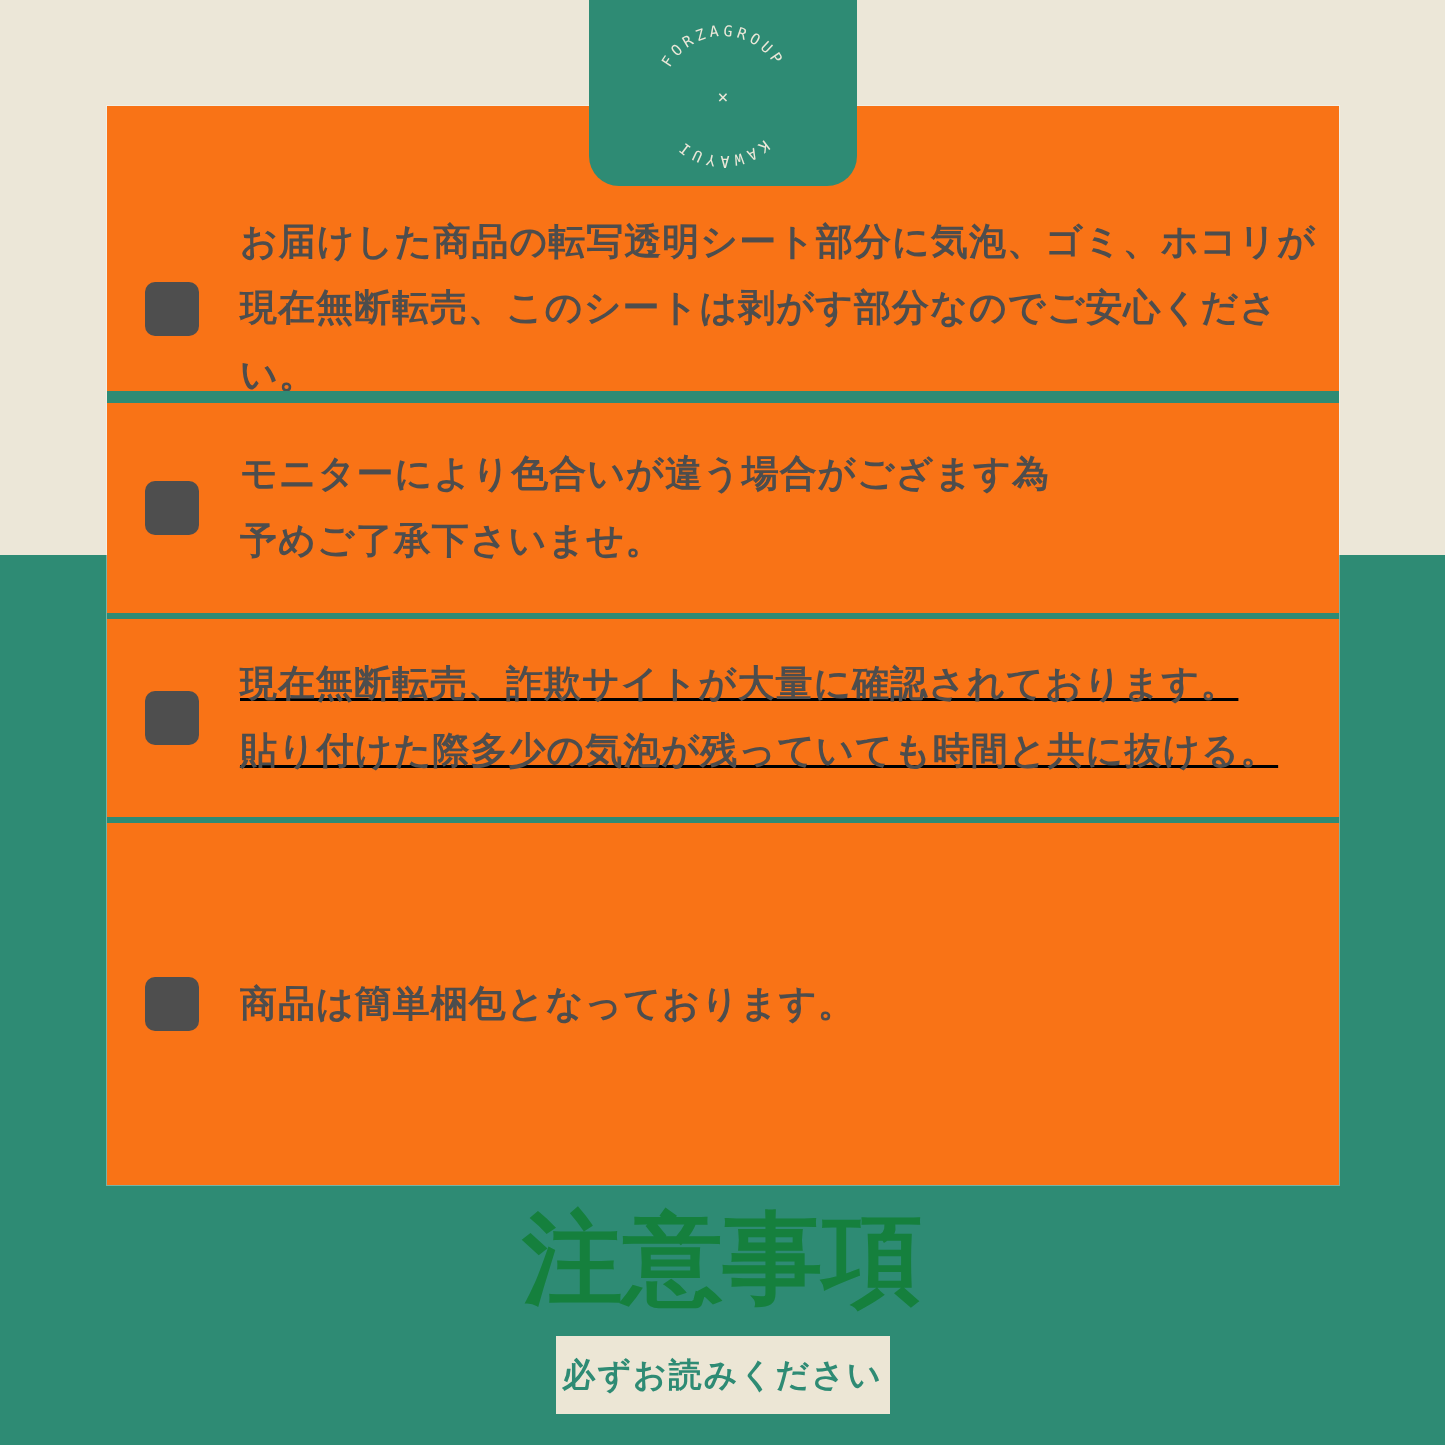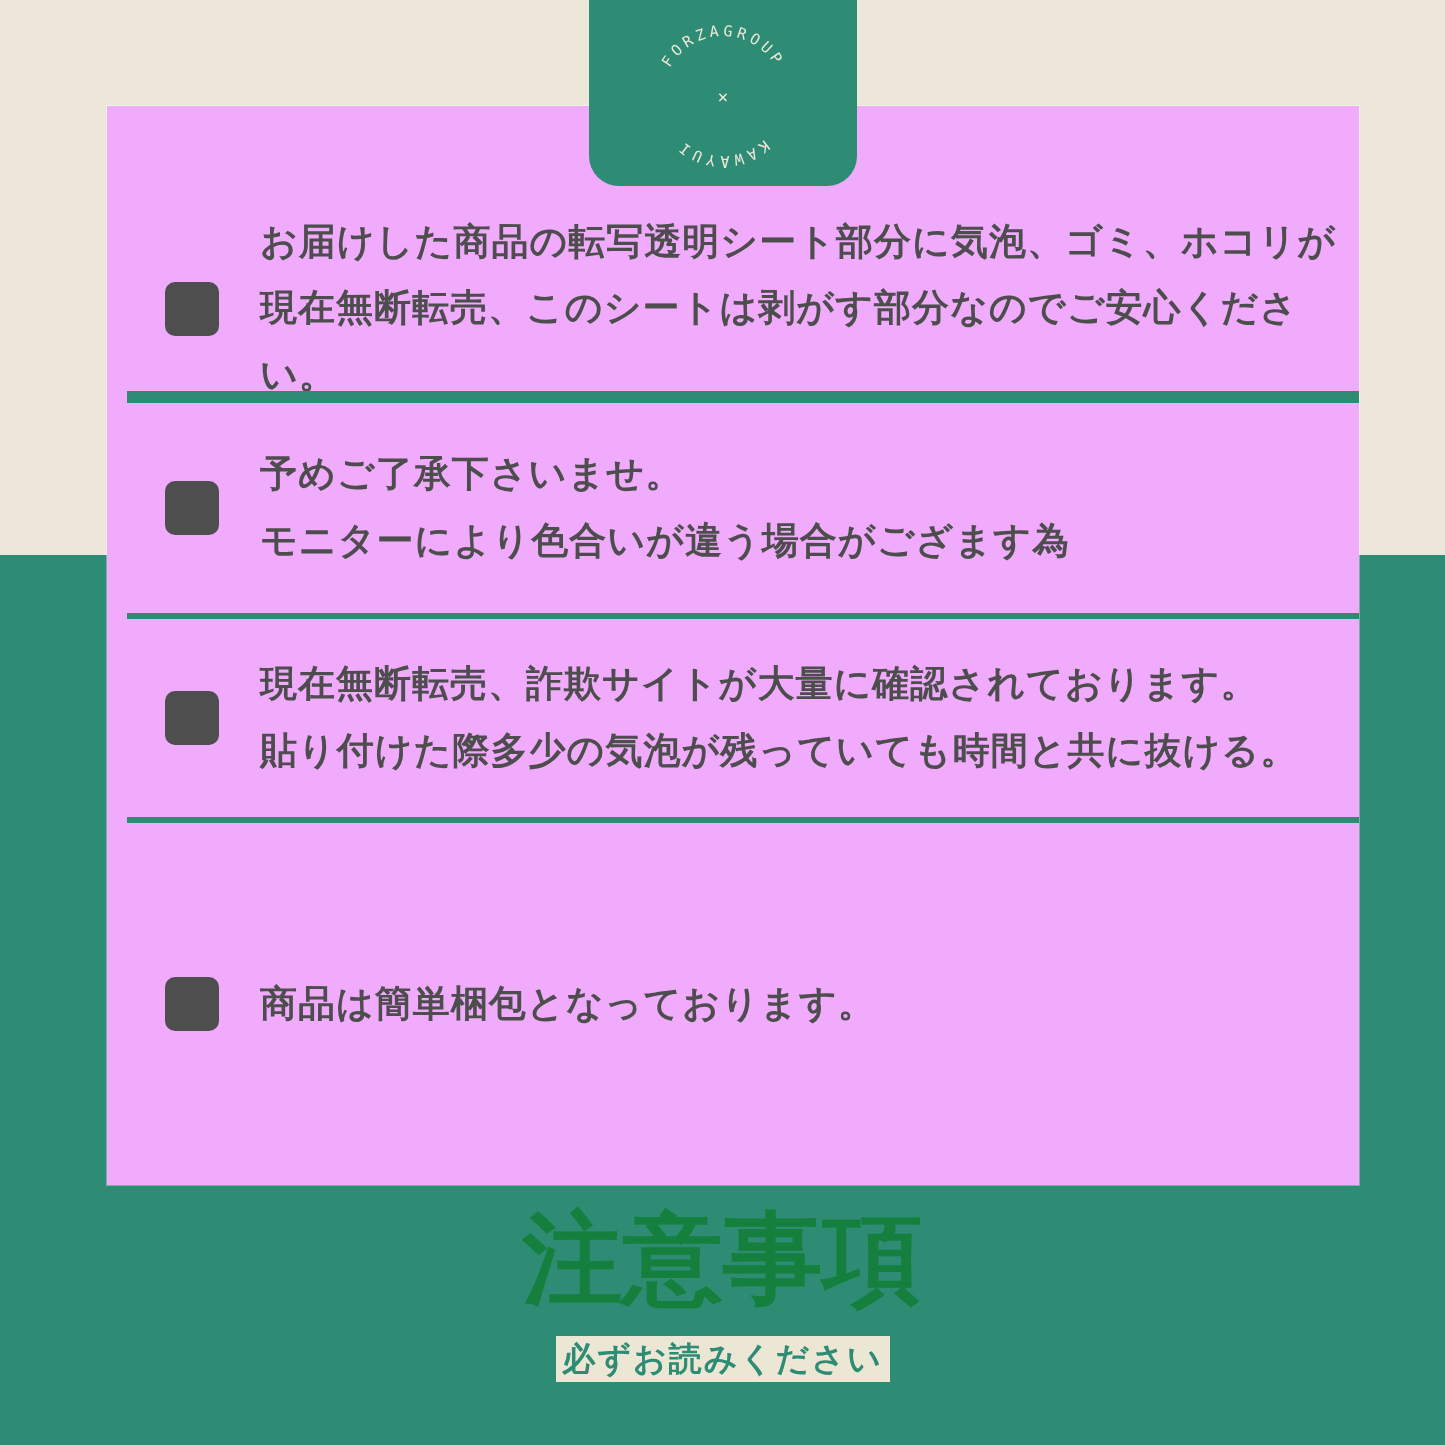--- a/index.html
+++ b/index.html
@@ -27,43 +27,42 @@
     left: 0; top: 555px;
     width: 100%; height: 890px;
     background: #2E8B74;
   }
 
   
   .panel {
     position: absolute;
     left: 107px; top: 106px;
     width: 1232px; height: 1079px;
-    background: #f0abfc;
+    background: #f97316;
     display: flex;
     flex-direction: column;
     box-shadow: 0 0 0 1px rgba(255,255,255,0.35);
-    padding-left: 20px;
   }
   .divider {
     height: 6px;
     width: 100%;
     background: #2E8B74;
     flex: 0 0 auto;
   }
   .notice-row {
     display: flex;
     align-items: center;
     padding-left: 38px;
     box-sizing: border-box;
     flex: 0 0 auto;
   }
   .row-1 { height: 285px; padding-top: 120px; }
   .row-2 { height: 200px; }
   .row-3 { height: 210px; }
-  .row-4 { height: 198px; }
+  .row-4 { height: 198px; text-decoration: underline; }
   .row-5 { flex: 1 1 auto; }
 
   .checkbox {
     width: 54px; height: 54px;
     background: #4E4E4E;
     border-radius: 10px;
     flex: 0 0 auto;
     margin-right: 41px;
   }
   .notice-text {
@@ -112,21 +111,21 @@
     color: #15803d;
     line-height: 1.25;
     letter-spacing: 0px;
   }
   .footer-note {
     position: absolute;
     left: 50%;
     top: 1336px;
     transform: translateX(-50%);
     width: 334px;
-    height: 46px;
+    height: 78px;
     background: #ECE6D5;
     display: flex;
     align-items: center;
     justify-content: center;
   }
   .footer-note-text {
     font-size: 33px;
     font-weight: bold;
     color: #2E8B74;
     letter-spacing: 2px;
@@ -149,22 +148,22 @@
   </div>
 
   <div class="divider"></div>
 
 
   <div class="divider"></div>
 
   <div class="notice-row row-3">
     <div class="checkbox"></div>
     <div class="notice-text">
+      <div>モニターにより色合いが違う場合がござます為</div>
       <div>予めご了承下さいませ。</div>
-      <div>モニターにより色合いが違う場合がござます為</div>
     </div>
   </div>
 
   <div class="divider"></div>
 
   <div class="notice-row row-4">
     <div class="checkbox"></div>
     <div class="notice-text">
       <div>現在無断転売、詐欺サイトが大量に確認されております。</div>
       <div>貼り付けた際多少の気泡が残っていても時間と共に抜ける。</div>

